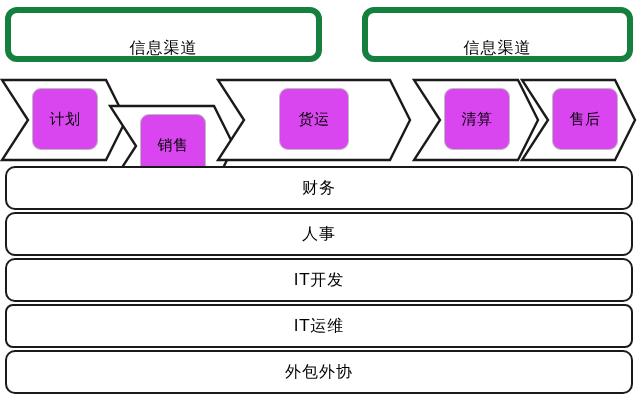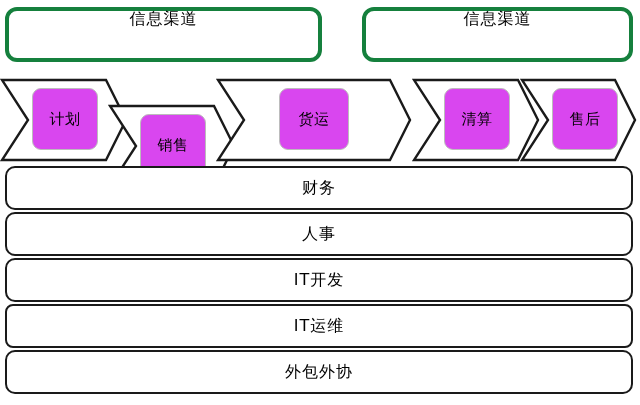--- a/index.html
+++ b/index.html
@@ -20,25 +20,25 @@
     left: 0;
     top: 0;
     width: 640px;
     height: 405px;
   }
 
   
   .channel-box {
     position: absolute;
     box-sizing: border-box;
-    border: 4px solid #15803d;
+    border: 6px solid #15803d;
     border-radius: 12px;
     background: #ffffff;
     display: flex;
-    align-items: flex-start;
+    align-items: flex-end;
     justify-content: center;
   }
   .channel-label {
     font-size: 16px;
     color: #000000;
     letter-spacing: 1px;
     line-height: 1;
   }
 
   #channel-0 { left: 5px;   top: 7px; width: 317px; height: 55px; }

